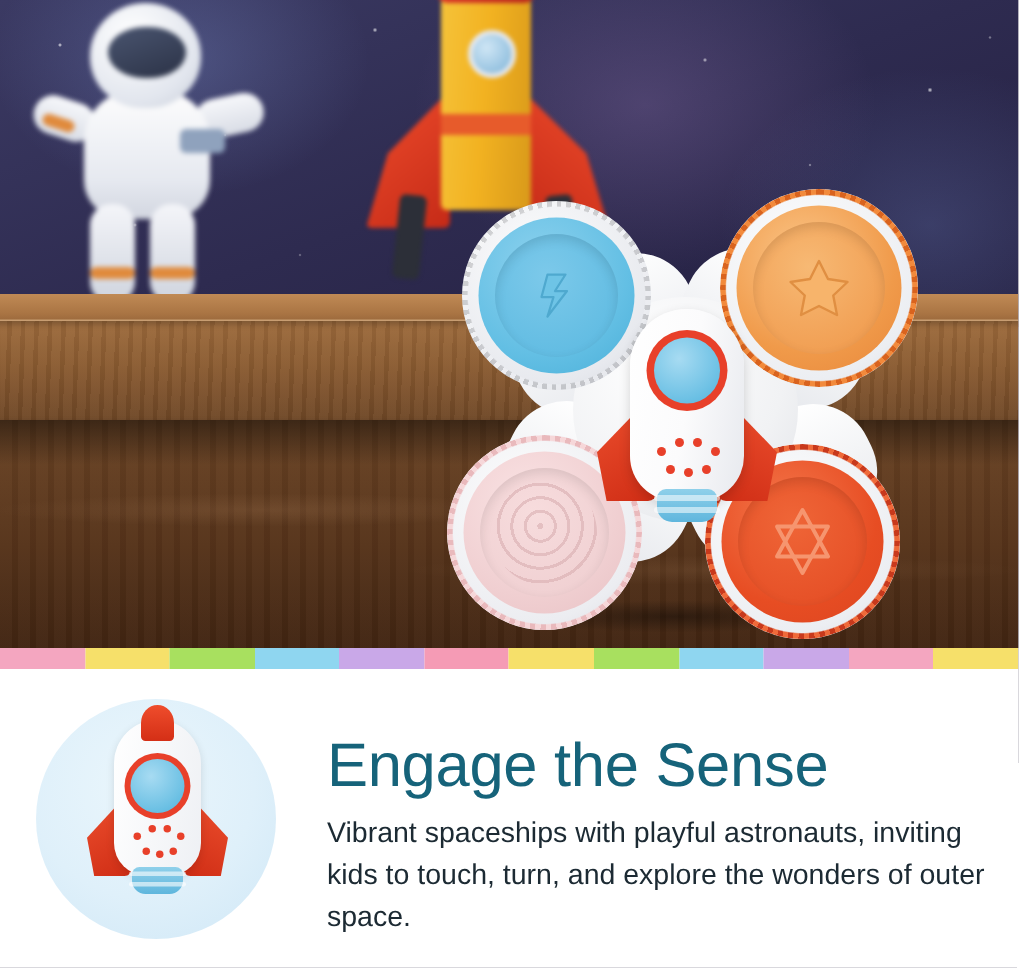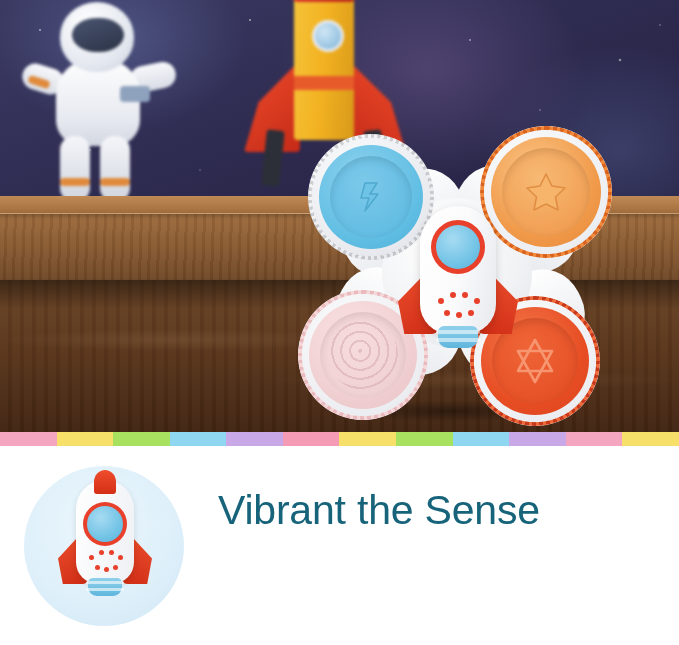--- a/index.html
+++ b/index.html
@@ -703,17 +703,18 @@
           <i style="left:16px; top:17px;"></i>
           <i style="left:25px; top:15px;"></i>
         </div>
         <div class="tr-nozzle"></div>
         <div class="tr-nozzle-line" style="top:101px;"></div>
         <div class="tr-nozzle-line" style="top:108px;"></div>
       </div>
     </div>
 
     <div class="copy">
-      <h2 class="headline">Vibrant the Sense</h2>
+      <h2 class="headline">Engage the Sense</h2>
+      <p class="subcopy">Vibrant spaceships with playful astronauts, inviting kids to touch, turn, and explore the wonders of outer space.</p>
     </div>
   </div>
 
 </div>
 
 </body></html>

